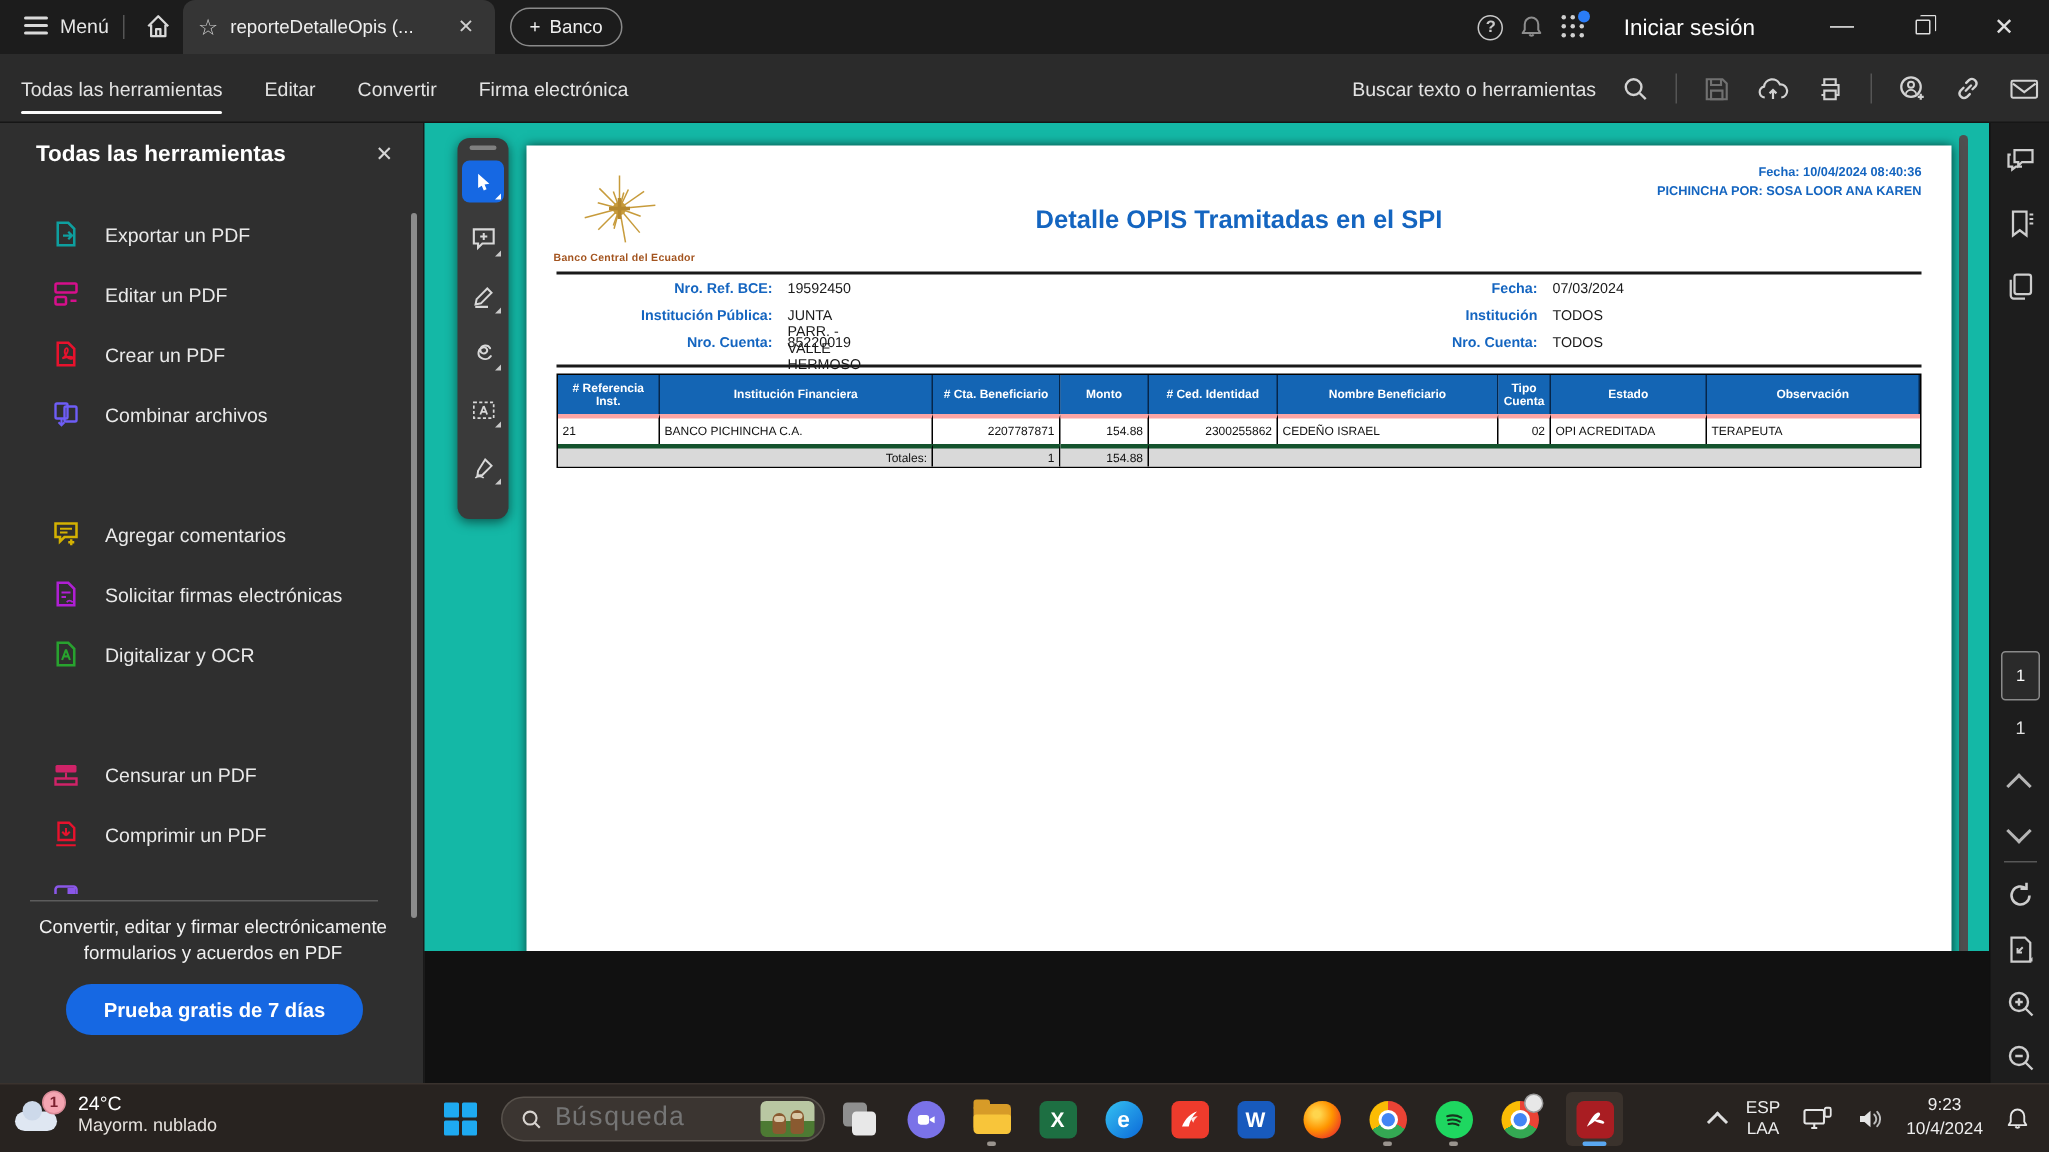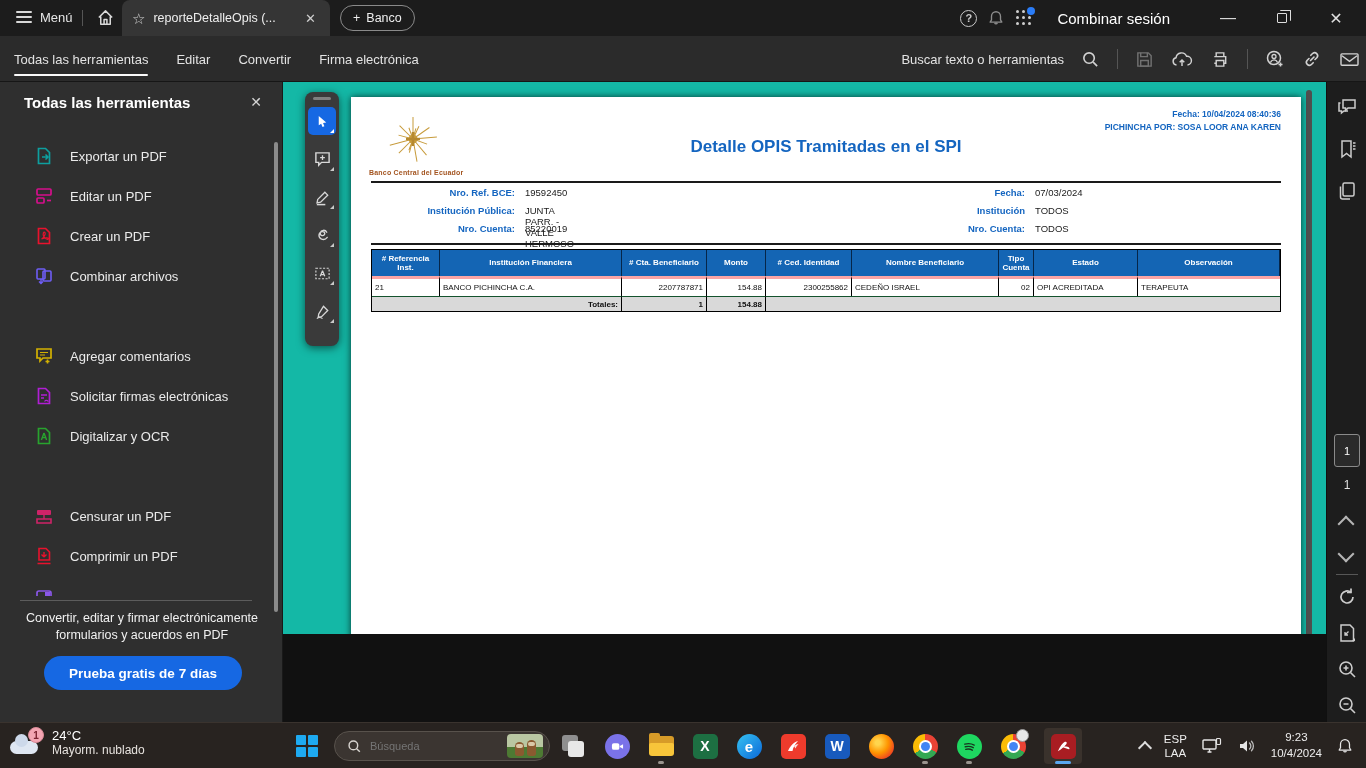--- a/index.html
+++ b/index.html
@@ -91,21 +91,21 @@
   .f-lab{position:absolute;font-weight:bold;color:var(--pdf-blue);text-align:right}
   .f-val{position:absolute;color:#1a1a1a}
   .pdf-table{position:absolute;left:20px;top:152px;width:910px;border:1px solid #000;font-size:8px}
   .tr{display:grid;grid-template-columns:68px 182px 85px 59px 86px 147px 35px 104px 142px}
   .tr>div{border-right:1px solid #000;padding:1px 3px;overflow:hidden}
   .tr>div:last-child{border-right:none}
   .tr.head>div{background:var(--table-header);color:#fff;font-weight:bold;display:flex;align-items:center;justify-content:center;
     text-align:center;min-height:26px;line-height:1.15;border-right:1px solid #06264a}
   .tr.body>div{min-height:20px;border-top:3px solid #fca5a5;display:flex;align-items:center;color:#111}
   .tr.totals{grid-template-columns:250px 85px 59px 514px}
-  .tr.totals>div{background:var(--totals-gray);min-height:15px;border-top:1px solid #14532d;display:flex;align-items:center;font-weight:bold;color:#111}
+  .tr.totals>div{background:var(--totals-gray);min-height:15px;border-top:3px solid #14532d;display:flex;align-items:center;font-weight:normal;color:#111}
   .tr.totals>div:nth-child(4){border-right:none}
   .al-r{justify-content:flex-end;text-align:right}
   .page-ind{position:absolute;right:28px;top:564px;font-size:14px;color:#555}
 
   
   .right-rail{position:absolute;left:1326px;top:0;width:40px;height:640px;background:#1d1d1d;border-left:1px solid #101010}
   .rr-btn{position:absolute;left:9px;width:22px;height:22px;color:#cdcdcd;cursor:pointer}
   .thumb-box{position:absolute;left:7px;top:352px;width:26px;height:33px;border:1px solid #8a8a8a;border-radius:3px;
     background:#2a2a2a;color:#fff;font-size:11px;display:flex;align-items:center;justify-content:center;cursor:pointer}
   .thumb-num{position:absolute;left:0;top:396px;width:40px;text-align:center;font-size:12px;color:#e0e0e0}
@@ -121,21 +121,21 @@
   .w-cloud{position:absolute;left:0;bottom:3px;width:28px;height:13px;background:#dfe7f2;border-radius:8px}
   .w-cloud:before{content:"";position:absolute;left:5px;top:-7px;width:13px;height:13px;background:#cdd9ea;border-radius:50%}
   .w-badge{position:absolute;right:0;top:0;width:16px;height:16px;border-radius:50%;background:#f4a5b2;
     color:#7c2230;font-size:10px;font-weight:bold;display:flex;align-items:center;justify-content:center;border:1px solid #d98a97}
   .w-temp{font-size:13px;color:#fff}
   .w-desc{font-size:12px;color:#e6e2de}
   .start-btn{position:absolute;left:296px;top:12px;width:22px;height:22px;display:grid;grid-template-columns:1fr 1fr;gap:2px;cursor:pointer}
   .start-btn i{background:#1eaaf1;border-radius:1px}
   .search-pill{position:absolute;left:334px;top:8px;width:216px;height:30px;border-radius:15px;background:#3b3531;
     border:1px solid #58524c;display:flex;align-items:center;gap:8px;padding:0 6px 0 12px;cursor:text}
-  .search-pill input{flex:1;background:transparent;border:none;outline:none;color:#ece8e4;font-size:11px;font-family:Liberation Sans, sans-serif;min-width:0}
+  .search-pill input{flex:1;background:transparent;border:none;outline:none;color:#ece8e4;font-size:18px;font-family:Liberation Mono, monospace;min-width:0}
   .owls{width:36px;height:24px;border-radius:4px;overflow:hidden;position:relative;background:linear-gradient(#b9c7a2 55%,#4d7a33 55%)}
   .owls i{position:absolute;bottom:2px;width:9px;height:14px;background:#8a5a30;border-radius:5px 5px 3px 3px}
   .owls i:before{content:"";position:absolute;left:1px;top:2px;width:7px;height:4px;background:#d9c9a8;border-radius:2px}
   .owls .o1{left:8px}.owls .o2{left:20px;height:16px}
   .tb-apps{position:absolute;left:560px;top:5px;display:flex;gap:18px;align-items:center}
   .app{position:relative;width:26px;height:36px;display:flex;align-items:center;justify-content:center;cursor:pointer}
   .app .run-dot{position:absolute;bottom:0;left:50%;transform:translateX(-50%);width:6px;height:3px;border-radius:2px;background:#9a948e}
   .app.active-app{background:#3a322c;border-radius:4px;width:38px}
   .app.active-app .run-bar{position:absolute;bottom:0;left:50%;transform:translateX(-50%);width:16px;height:3px;border-radius:2px;background:#5aa7f0}
   .sq{border-radius:5px;width:25px;height:25px;display:flex;align-items:center;justify-content:center;color:#fff;font-weight:bold;font-size:14px}
@@ -195,21 +195,21 @@
         <i></i>
         <i></i>
         <i></i>
         <i></i>
         <i></i>
         <i></i>
         <i></i>
         <i></i>
       <span class="dotblue"></span>
     </div>
-    <div class="signin">Combinar sesión</div>
+    <div class="signin">Iniciar sesión</div>
     <div class="winbtn">—</div>
     <div class="winbtn">
         <span class="restore-glyph"></span>
       </div>
     <div class="winbtn" style="font-size:16px">✕</div>
   </div>
 </div>
 
 <div class="toolbar">
   <div class="tb-tabs">

